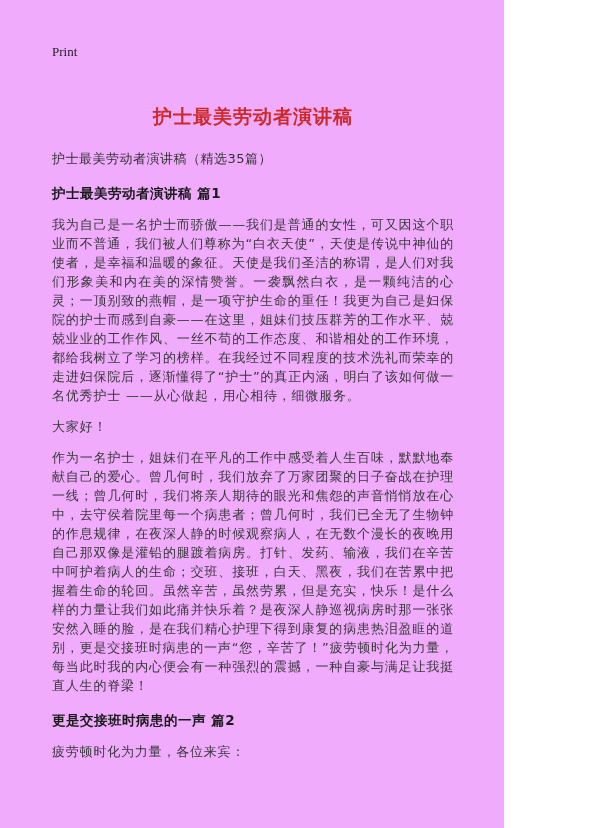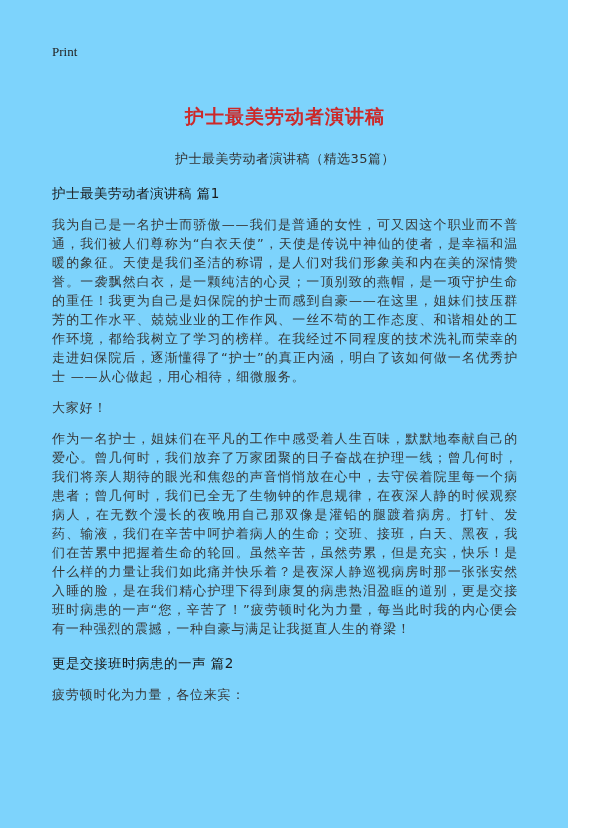--- a/index.html
+++ b/index.html
@@ -2,23 +2,23 @@
 <html><head>
 <meta charset="utf-8">
 <style>
   * { margin: 0; padding: 0; box-sizing: border-box; }
   html, body {
     width: 600px;
     background: #ffffff;
     font-family: "DejaVu Sans", sans-serif;
   }
   .page {
-    width: 568px;
+    width: 504px;
     height: 828px;
-    background: #7dd3fc;
+    background: #f0abfc;
     padding: 44px 50px 20px 52px;
     overflow: hidden;
   }
   .print-link {
     font-family: "Liberation Serif", serif;
     font-size: 13px;
     color: #222222;
     cursor: pointer;
   }
   .doc-title {
@@ -28,26 +28,25 @@
     font-weight: bold;
     color: #cc2929;
     letter-spacing: 1px;
     font-family: "DejaVu Sans", sans-serif;
   }
   .doc-subtitle {
     margin-top: 20px;
     font-size: 13px;
     color: #333333;
     letter-spacing: 0.5px;
-    text-align: center;
   }
   .section-heading {
     margin-top: 17px;
     font-size: 13.5px;
-    font-weight: normal;
+    font-weight: bold;
     color: #1a1a1a;
     letter-spacing: 0.5px;
   }
   .para {
     margin-top: 12px;
     font-size: 13px;
     line-height: 19px;
     color: #383838;
     text-align: justify;
     letter-spacing: 0.8px;

